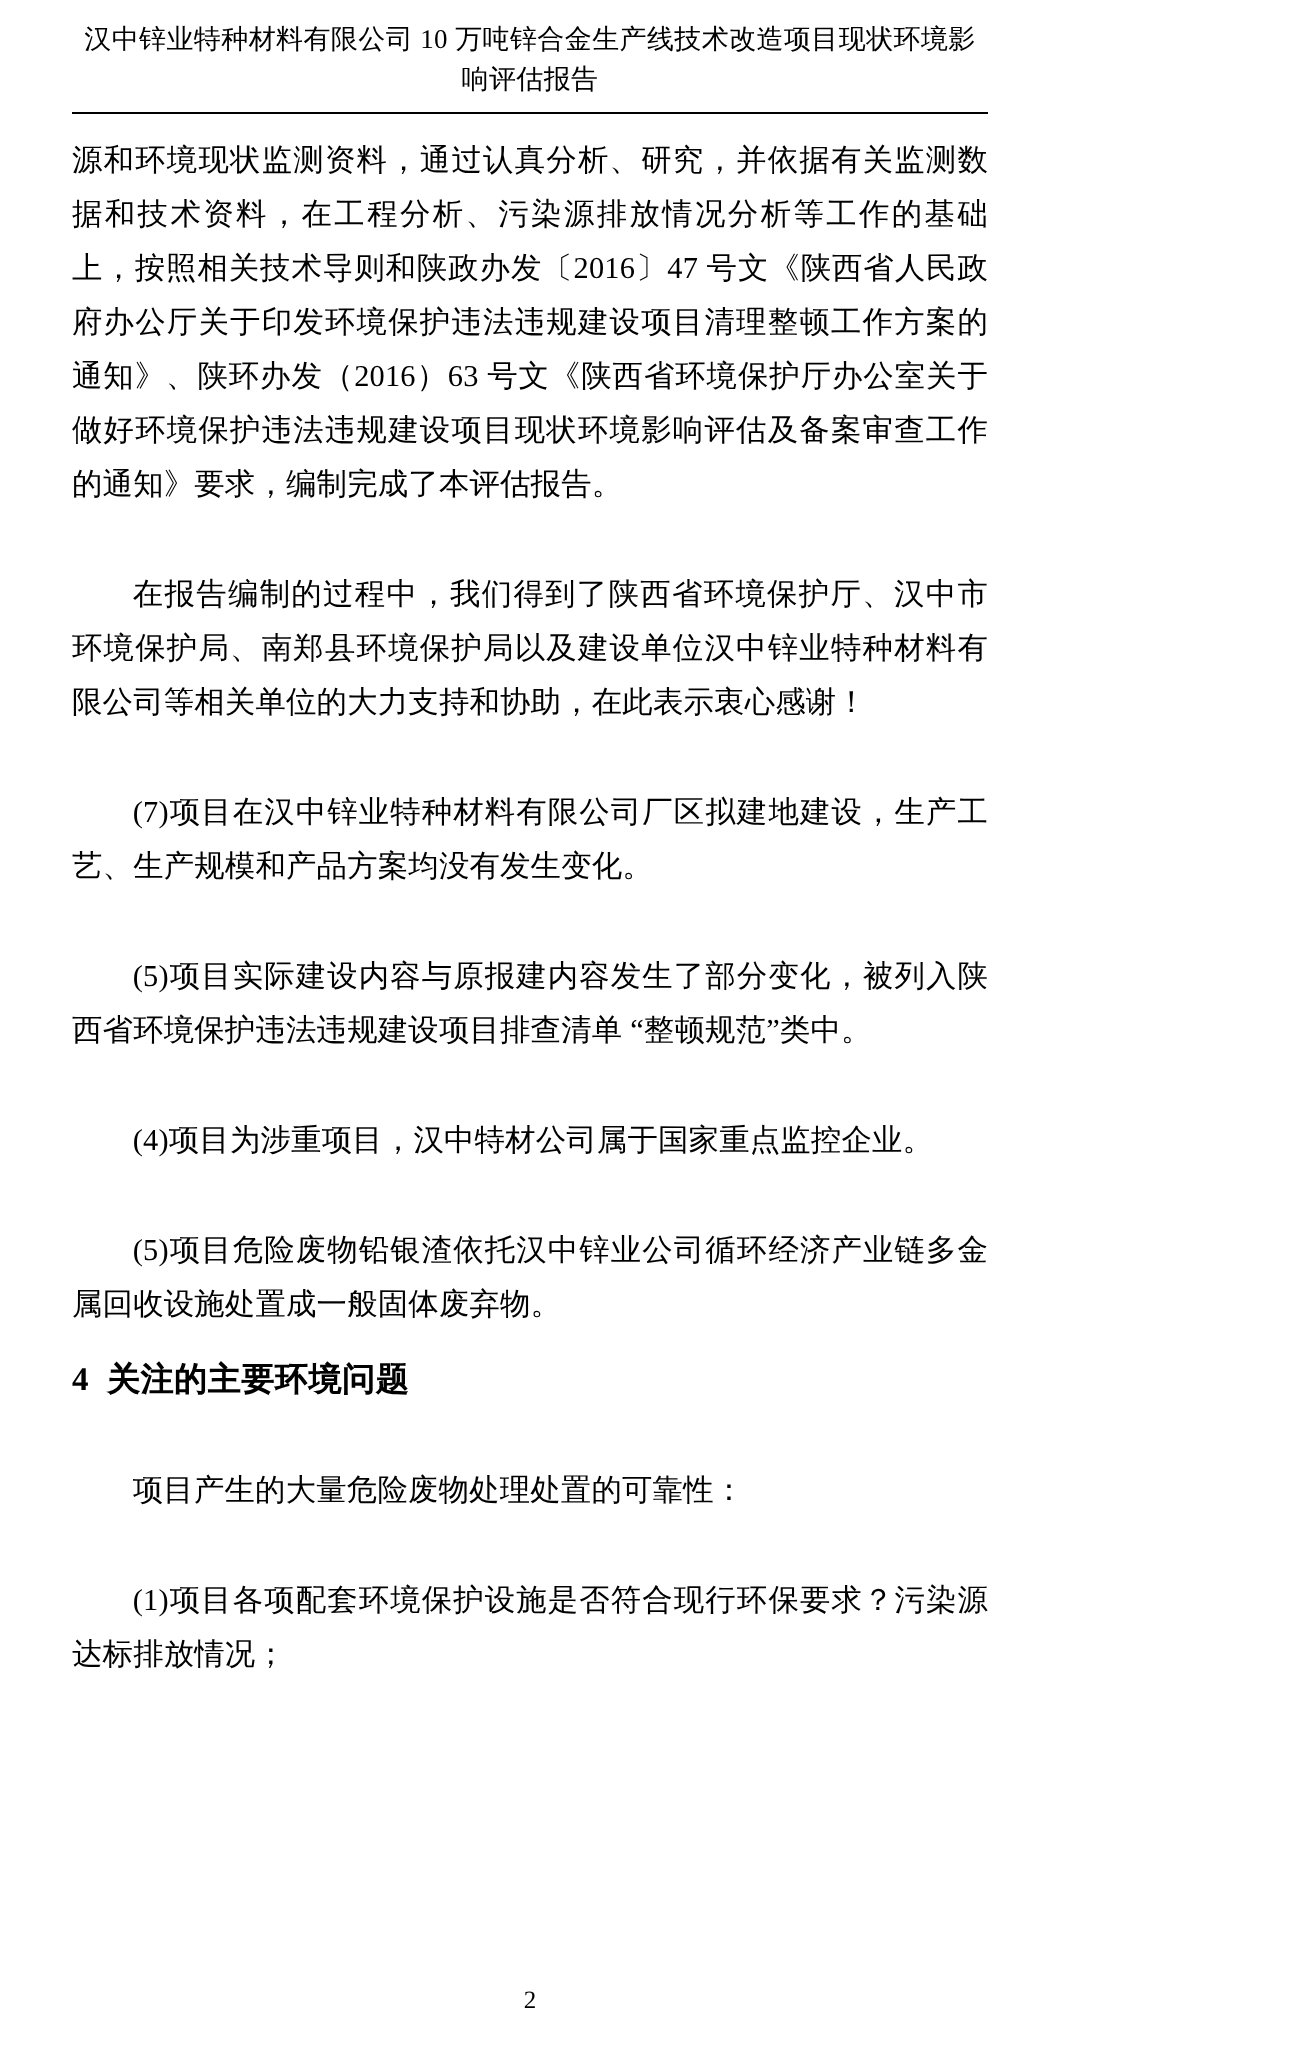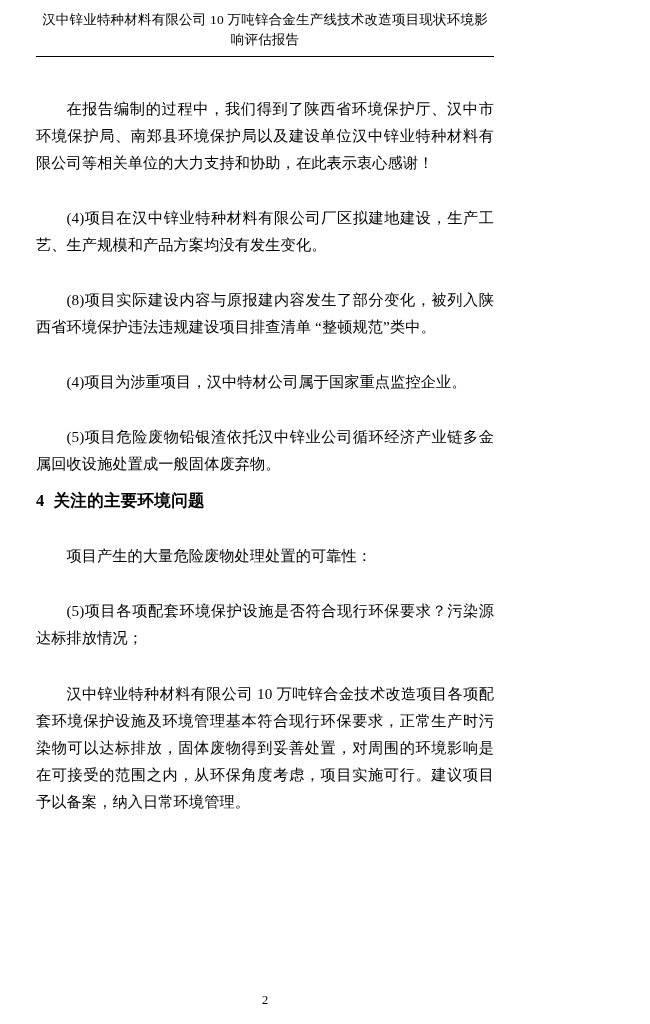--- a/index.html
+++ b/index.html
@@ -66,32 +66,32 @@
 </style>
 </head>
 <body>
 
 <div class="page">
 
   <div class="header">汉中锌业特种材料有限公司 10 万吨锌合金生产线技术改造项目现状环境影响评估报告</div>
 
   <div class="body">
 
+    <p class="para">源和环境现状监测资料，通过认真分析、研究，并依据有关监测数据和技术资料，在工程分析、污染源排放情况分析等工作的基础上，按照相关技术导则和陕政办发〔2016〕47 号文《陕西省人民政府办公厅关于印发环境保护违法违规建设项目清理整顿工作方案的通知》、陕环办发（2016）63 号文《陕西省环境保护厅办公室关于做好环境保护违法违规建设项目现状环境影响评估及备案审查工作的通知》要求，编制完成了本评估报告。</p>
     <p class="para indent">在报告编制的过程中，我们得到了陕西省环境保护厅、汉中市环境保护局、南郑县环境保护局以及建设单位汉中锌业特种材料有限公司等相关单位的大力支持和协助，在此表示衷心感谢！</p>
 
-    <p class="para indent">(4)项目在汉中锌业特种材料有限公司厂区拟建地建设，生产工艺、生产规模和产品方案均没有发生变化。</p>
-    <p class="para indent">(8)项目实际建设内容与原报建内容发生了部分变化，被列入陕西省环境保护违法违规建设项目排查清单 “整顿规范”类中。</p>
+    <p class="para indent">(7)项目在汉中锌业特种材料有限公司厂区拟建地建设，生产工艺、生产规模和产品方案均没有发生变化。</p>
+    <p class="para indent">(5)项目实际建设内容与原报建内容发生了部分变化，被列入陕西省环境保护违法违规建设项目排查清单 “整顿规范”类中。</p>
     <p class="para indent">(4)项目为涉重项目，汉中特材公司属于国家重点监控企业。</p>
     <p class="para indent">(5)项目危险废物铅银渣依托汉中锌业公司循环经济产业链多金属回收设施处置成一般固体废弃物。</p>
 
     <h2 class="section">
       <span class="sec-num">4</span><span>关注的主要环境问题</span>
     </h2>
     <p class="para indent">项目产生的大量危险废物处理处置的可靠性：</p>
-    <p class="para indent">(5)项目各项配套环境保护设施是否符合现行环保要求？污染源达标排放情况；</p>
+    <p class="para indent">(1)项目各项配套环境保护设施是否符合现行环保要求？污染源达标排放情况；</p>
 
-    <p class="para indent">汉中锌业特种材料有限公司 10 万吨锌合金技术改造项目各项配套环境保护设施及环境管理基本符合现行环保要求，正常生产时污染物可以达标排放，固体废物得到妥善处置，对周围的环境影响是在可接受的范围之内，从环保角度考虑，项目实施可行。建议项目予以备案，纳入日常环境管理。</p>
 
   </div>
 
   <div class="footer">2</div>
 
 </div>
 
 </body></html>

